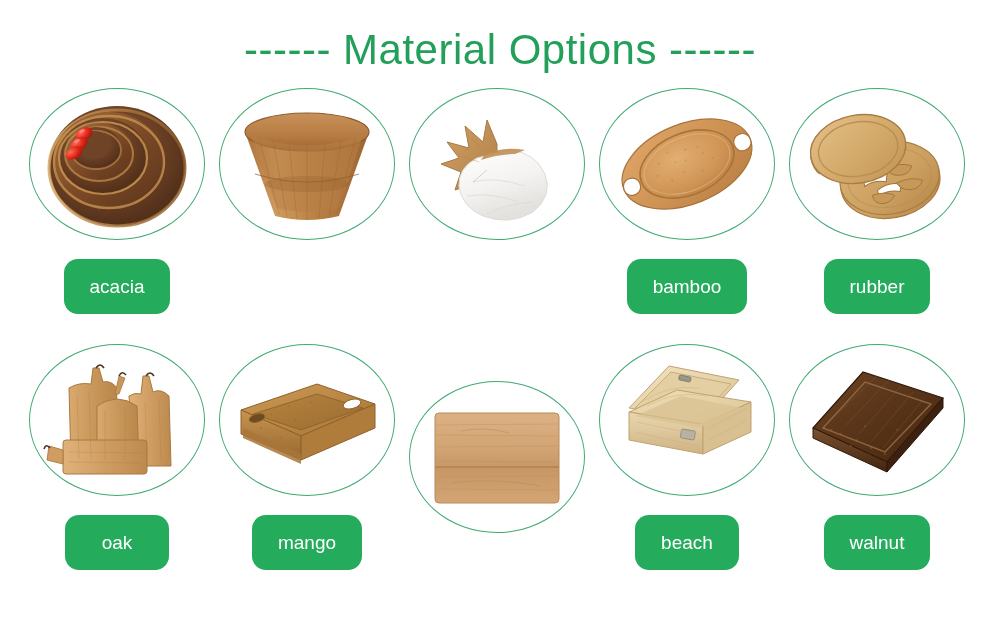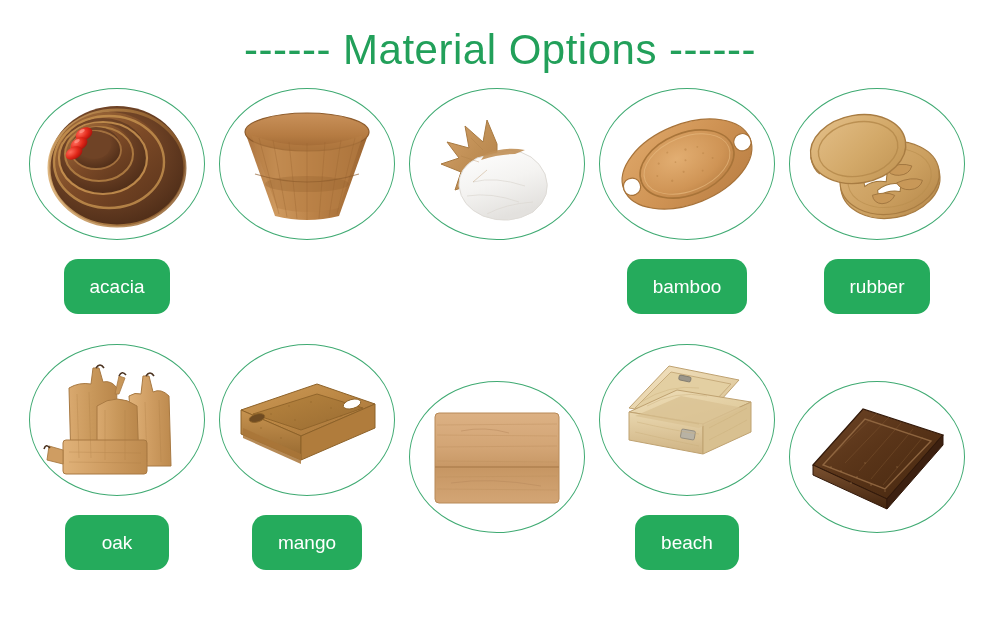--- a/index.html
+++ b/index.html
@@ -489,18 +489,19 @@
                 <circle cx="56" cy="86" r="1"></circle>
                 <circle cx="70" cy="94" r="1.1"></circle>
               <circle cx="30" cy="76" r="1"></circle>
                 <circle cx="84" cy="100" r="1"></circle>
                 <circle cx="50" cy="92" r="1"></circle>
               <circle cx="64" cy="72" r="0.9"></circle>
                 <circle cx="96" cy="76" r="0.9"></circle>
             </g>
           </svg>
         </div>
+        <div class="label-pill">walnut</div>
       </div>
 
     </div>
 
   </div>
 </div>
 
 </body></html>

